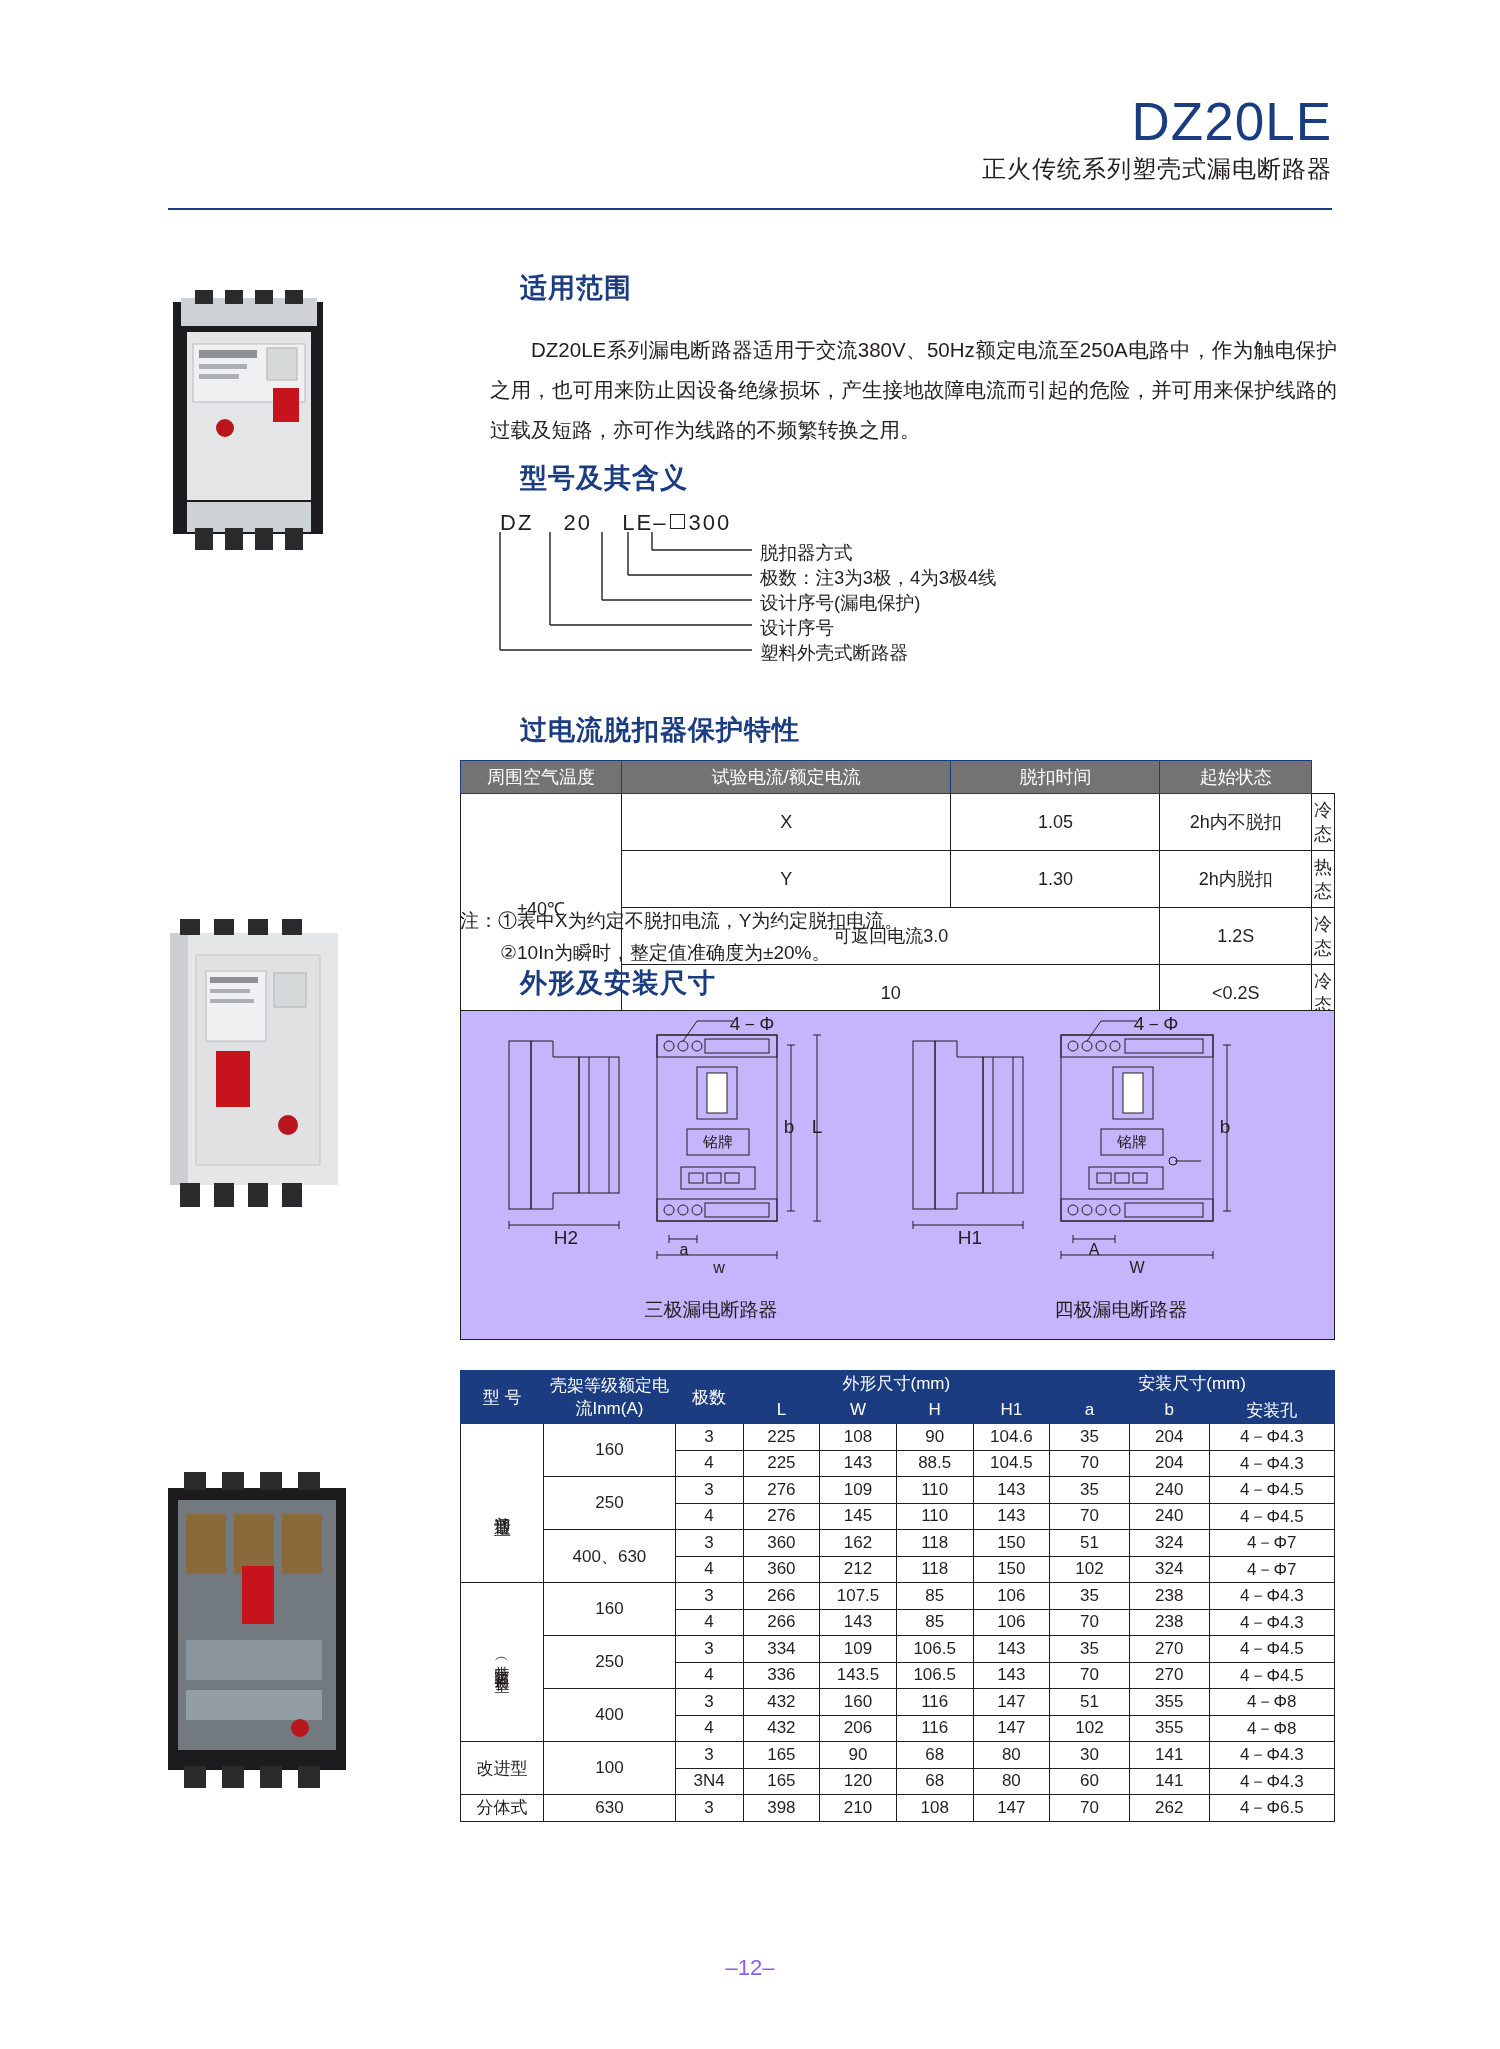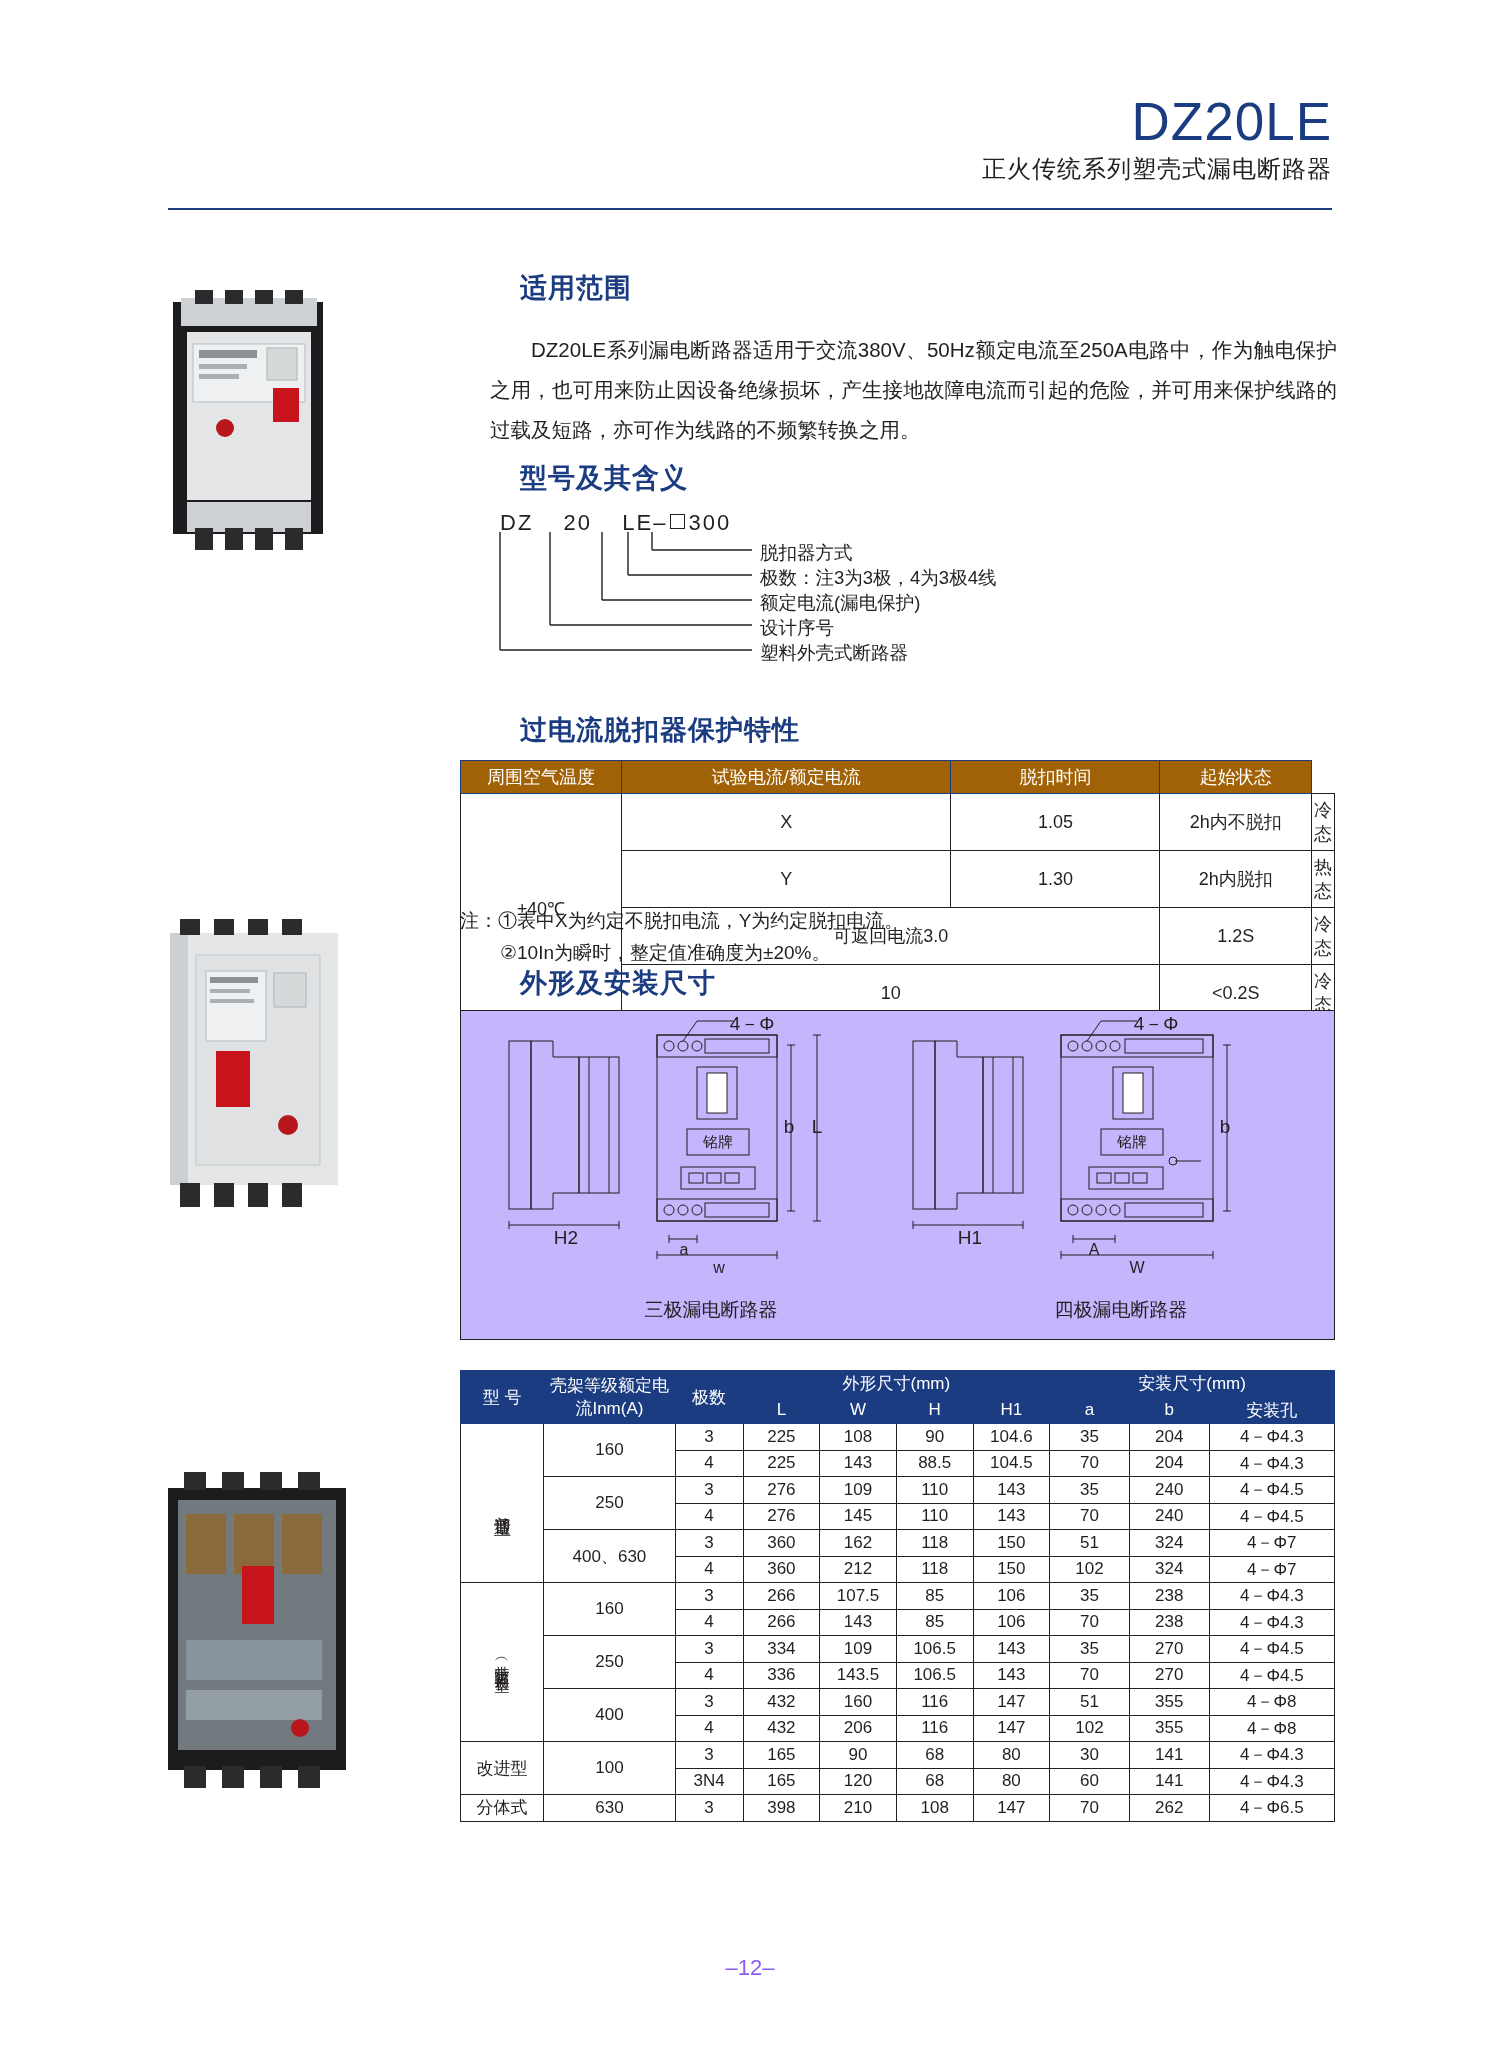--- a/index.html
+++ b/index.html
@@ -107,21 +107,21 @@
     border-collapse: collapse;
     font-size: 18px;
   }
   .tbl1 th, .tbl1 td {
     border: 1px solid #231f20;
     text-align: center;
     padding: 4px 2px;
     height: 29px;
   }
   .tbl1 thead th {
-    background: #a16207;
+    background: #737373;
     color: #ffffff;
     font-weight: normal;
     border: 1px solid #1b3c80;
     height: 31px;
   }
   .notes {
     position: absolute;
     left: 460px; top: 905px;
     font-size: 19px;
     line-height: 32px;
@@ -288,21 +288,21 @@
 
     <line x1="60" y1="22" x2="60" y2="115" stroke="#231f20" stroke-width="1.4"></line>
     <line x1="60" y1="115" x2="262" y2="115" stroke="#231f20" stroke-width="1.4"></line>
 
     <line x1="10" y1="22" x2="10" y2="140" stroke="#231f20" stroke-width="1.4"></line>
     <line x1="10" y1="140" x2="262" y2="140" stroke="#231f20" stroke-width="1.4"></line>
   </svg>
 
   <div class="model-label" style="left:270px; top:30px;">脱扣器方式</div>
   <div class="model-label" style="left:270px; top:55px;">极数：注3为3极，4为3极4线</div>
-  <div class="model-label" style="left:270px; top:80px;">额定电流(漏电保护)</div>
+  <div class="model-label" style="left:270px; top:80px;">设计序号(漏电保护)</div>
   <div class="model-label" style="left:270px; top:105px;">设计序号</div>
   <div class="model-label" style="left:270px; top:130px;">塑料外壳式断路器</div>
 </div>
 
 <div class="sec-h" style="left:520px; top:712px;">过电流脱扣器保护特性</div>
 
 <table class="tbl1">
   <thead>
     <tr>
       <th style="width:165px">周围空气温度</th>

